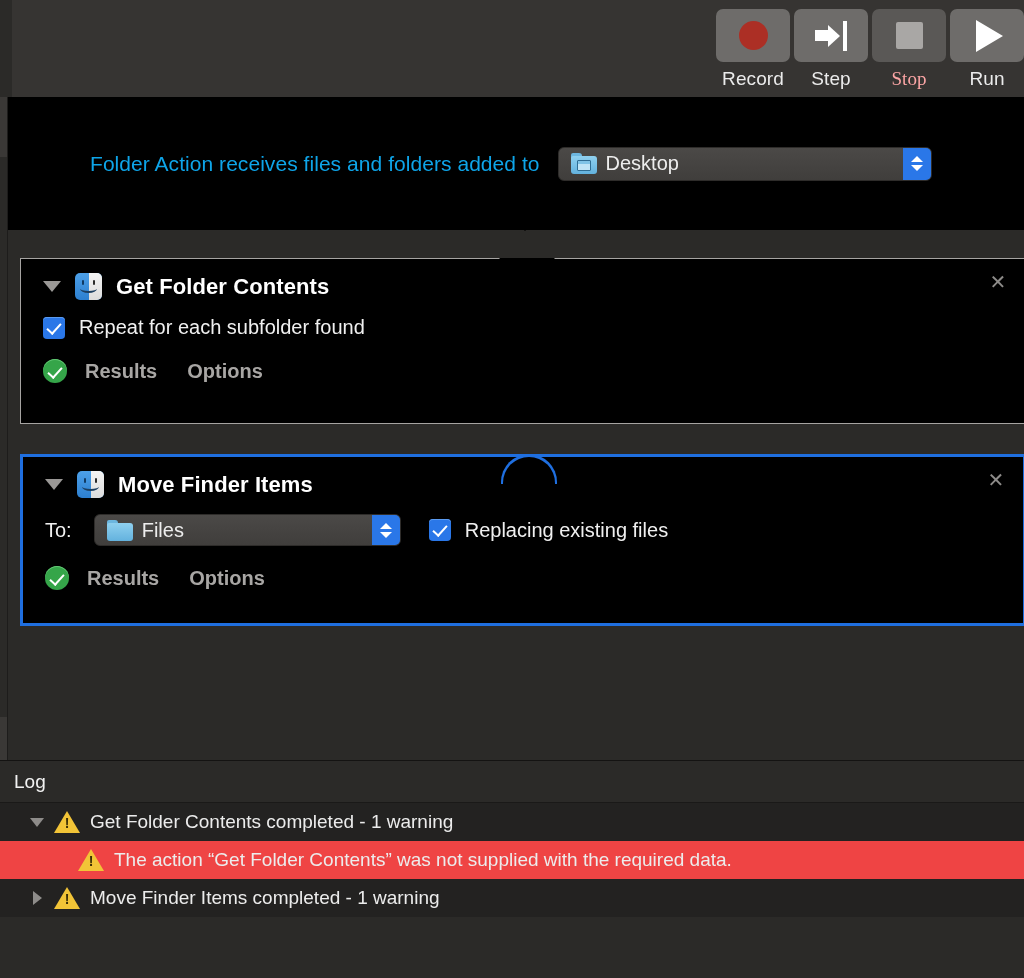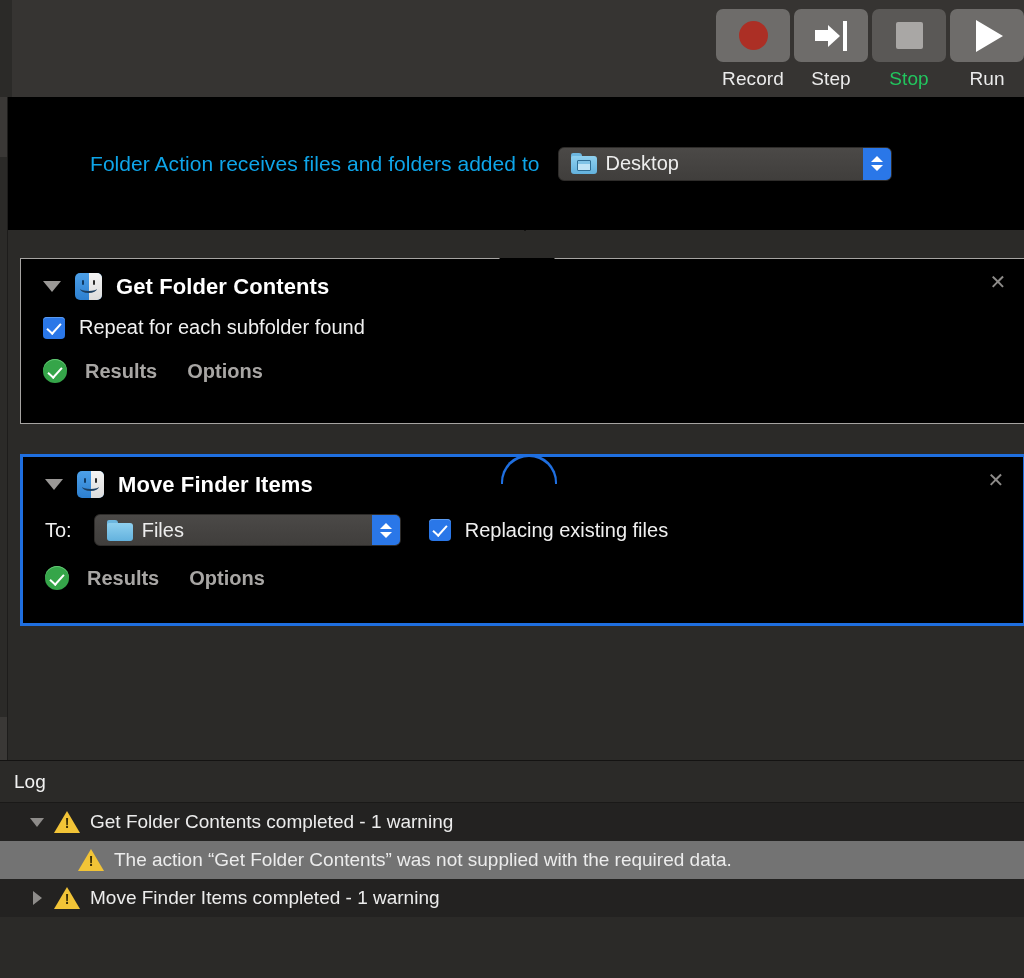--- a/index.html
+++ b/index.html
@@ -39,21 +39,21 @@
     display: flex; align-items: center; justify-content: center;
     position: relative;
   }
   .tb-icon.dim { background: #5a5856; }
   .tb-label {
     margin-top: 6px;
     font-size: 19px;
     color: #ebebeb;
     letter-spacing: 0.1px;
   }
-  .tb-label.dim { color: #22c55e; }
+  .tb-label.dim { color: #fca5a5; font-family: Liberation Serif, serif; }
 
   .glyph-record { width: 29px; height: 29px; border-radius: 50%; background: #ac2f25; }
   .glyph-stop { width: 27px; height: 27px; background: #a9a7a5; border-radius: 2px; }
   .glyph-run {
     width: 0; height: 0; margin-left: 5px;
     border-left: 27px solid #ffffff;
     border-top: 16px solid transparent;
     border-bottom: 16px solid transparent;
   }
   .glyph-step { display: flex; align-items: center; }
@@ -125,21 +125,21 @@
     height: 34px;
     background: #47454380;
     background: linear-gradient(#4b4947,#403e3c);
     border-radius: 6px;
     margin-left: 18px;
     position: relative;
     overflow: hidden;
     border: 1px solid #2e2c2a;
     cursor: pointer;
   }
-  .popup.desk { width: 334px; }
+  .popup.desk { width: 374px; }
   .popup.files { width: 307px; height: 32px; }
   .popup-label {
     color: #ededed; font-size: 20px;
     white-space: nowrap;
     padding-left: 9px;
   }
   .popup-arrows {
     position: absolute; right: 0; top: 0; bottom: 0;
     width: 28px;
     background: #2a77e8;
@@ -309,21 +309,21 @@
     border-bottom: 1px solid #1a1918;
   }
   .log-head-title { font-size: 19px; color: #f2f2f2; }
   .log-rows { }
   .log-row {
     height: 38px;
     display: flex; align-items: center;
     padding-left: 30px;
     background: #232221;
   }
-  .log-row.alt { background: #737373; }
+  .log-row.alt { background: #ef4444; }
   .log-row.indent { padding-left: 78px; }
   .tri {
     width: 0; height: 0; flex: none; margin-right: 10px;
   }
   .tri.open {
     border-left: 7px solid transparent;
     border-right: 7px solid transparent;
     border-top: 9px solid #8e8c8a;
   }
   .tri.closed {

